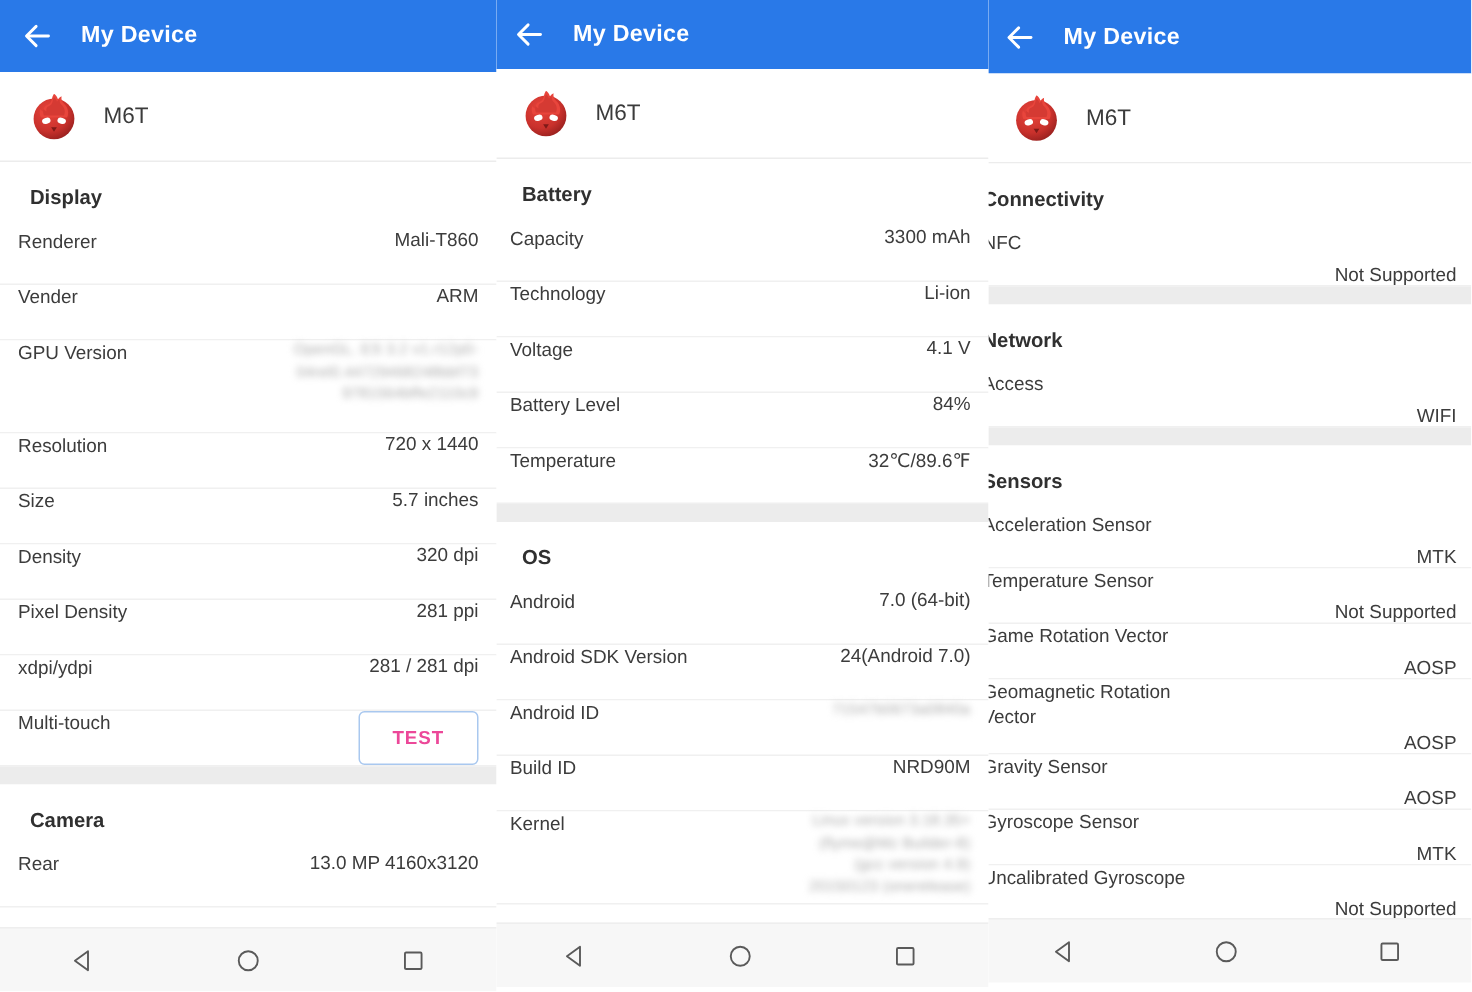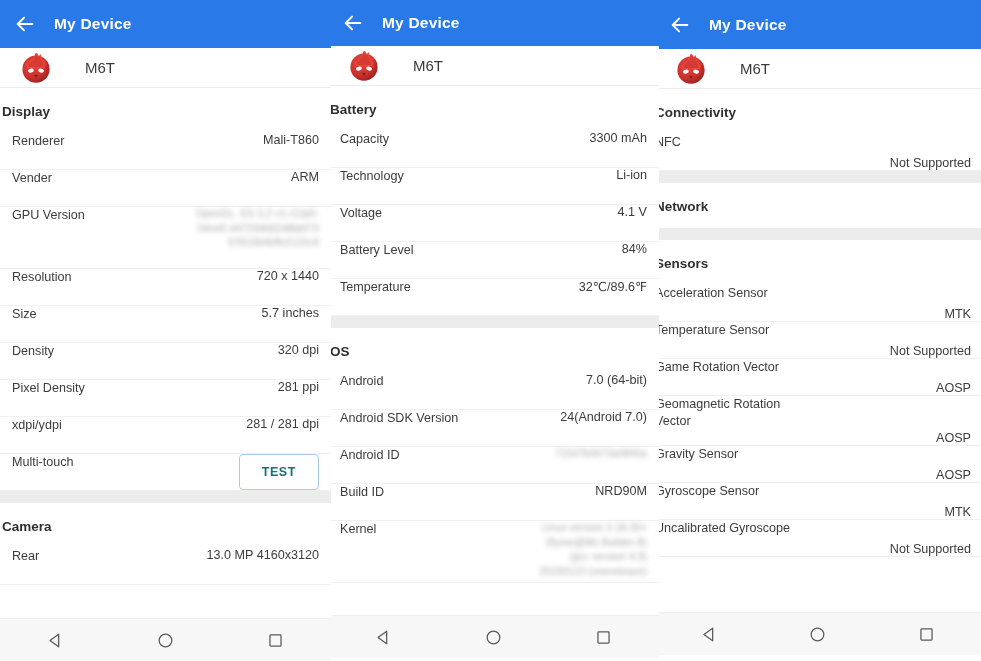--- a/index.html
+++ b/index.html
@@ -26,31 +26,30 @@
   #panel-3 .appbar{height:49px;}
   .back-icon{
     width:22px;height:22px;flex:0 0 auto;margin-right:18px;
     display:block;
   }
   .appbar-title{
     color:#ffffff;font-size:15.5px;font-weight:bold;letter-spacing:.2px;
   }
 
   .device-row{
-    height:40px;display:flex;align-items:center;padding-left:20px;
+    height:60px;display:flex;align-items:center;padding-left:20px;
     box-sizing:border-box;background:#fff;
     border-bottom:1px solid #ececec;
-    gap:16px;
   }
   .logo{width:32px;height:32px;flex:0 0 auto;display:block;}
   .device-name{margin-left:17px;font-size:15px;color:#3b3b3b;}
 
   .section-title{
     font-size:13.5px;font-weight:bold;color:#303030;
-    padding:16px 0 14px 2px;background:#fff;
+    padding:16px 0 14px 20px;background:#fff;
   }
   #panel-3 .section-title{padding-left:0;}
 
   .row{
     display:flex;justify-content:space-between;
     min-height:37px;padding:0 12px;box-sizing:border-box;
     background:#fff;border-bottom:1px solid #f0f0f0;
     font-size:12.6px;color:#3c3c3c;
   }
   #panel-3 .row{padding-left:0;padding-right:10px;flex-direction:column;}
@@ -62,21 +61,21 @@
 
   .blurred{
     color:#a8a8a8;filter:blur(2.6px);text-align:right;
     font-size:10px;line-height:1.45;white-space:pre-line;
     letter-spacing:.2px;
   }
   .spacer{height:12px;background:#ececec;}
 
   .test-btn{
     border:1px solid #a9c8ef;border-radius:4px;background:#fff;
-    color:#0f766e;font-size:12.5px;font-weight:bold;letter-spacing:.6px;
+    color:#ec4899;font-size:12.5px;font-weight:bold;letter-spacing:.6px;
     padding:6px 22px;line-height:1;
   }
 
   .navbar{
     position:absolute;left:0;right:0;height:42px;background:#f7f7f7;
     display:flex;align-items:center;justify-content:space-around;
     border-top:1px solid #eee;
   }
   #panel-1 .navbar{bottom:0;}
   #panel-2 .navbar{bottom:3px;}
@@ -303,20 +302,24 @@
       </span>
       <span class="device-name">M6T</span>
     </div>
     <div class="section-title">Connectivity</div>
     <div class="row">
       <div class="k">NFC</div>
       <div class="v">Not Supported</div>
     </div>
     <div class="spacer"></div>
     <div class="section-title">Network</div>
+    <div class="row">
+      <div class="k">Access</div>
+      <div class="v">WIFI</div>
+    </div>
     <div class="spacer"></div>
     <div class="section-title">Sensors</div>
     <div class="row">
       <div class="k">Acceleration Sensor</div>
       <div class="v">MTK</div>
     </div>
     <div class="row">
       <div class="k">Temperature Sensor</div>
       <div class="v">Not Supported</div>
     </div>

